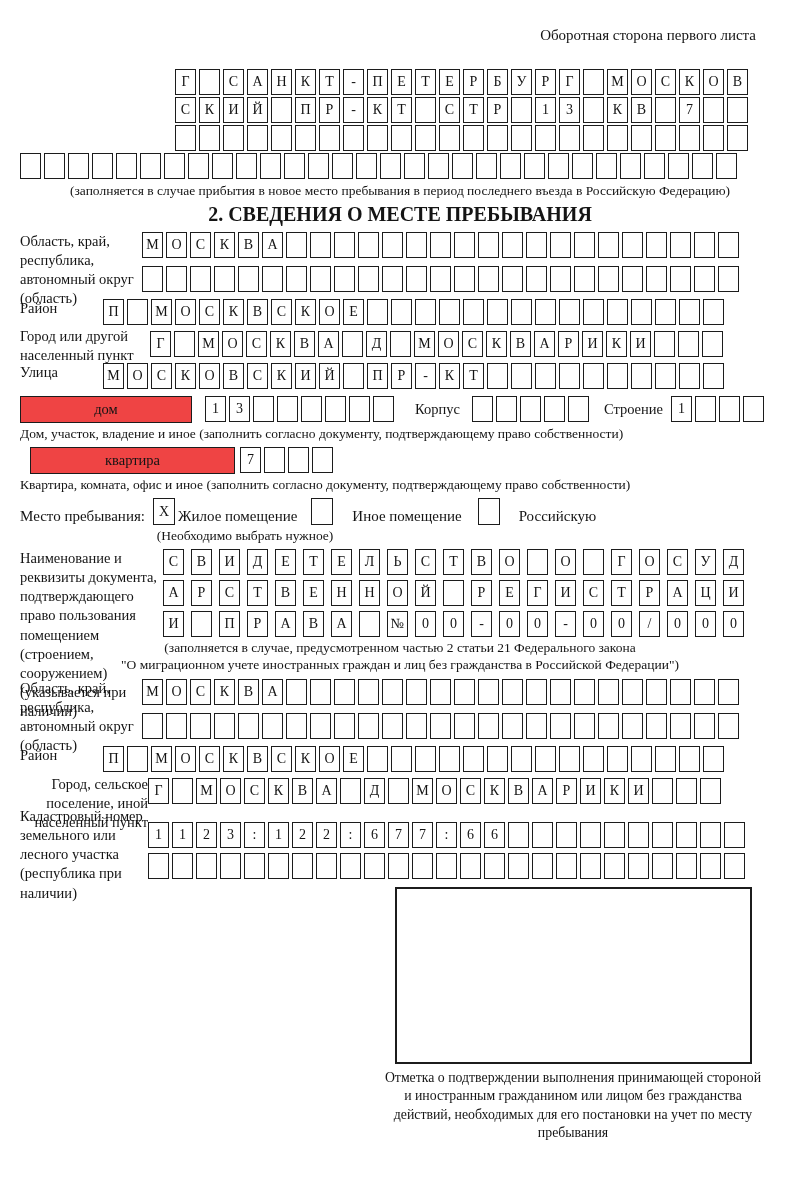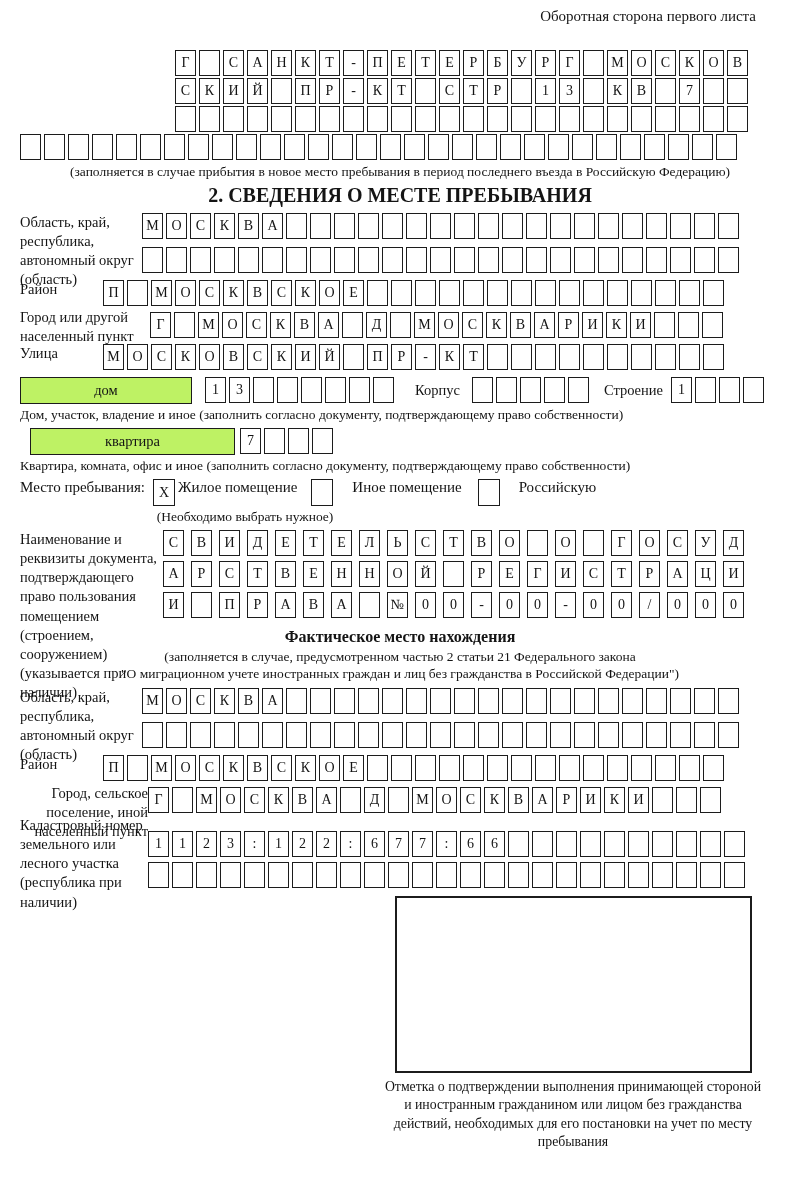--- a/index.html
+++ b/index.html
@@ -1,20 +1,20 @@
 <!DOCTYPE html>
 <html><head>
 <meta charset="utf-8">
 <style>
   html,body{margin:0;padding:0;background:#fff;}
   .page{
     position:relative;
     width:800px;height:1180px;
     box-sizing:border-box;
-    padding:8px 20px 0 20px;
+    padding:27px 20px 0 20px;
     background:#fff;
     color:#141414;
     font-family:"Liberation Serif","DejaVu Serif",serif;
     overflow:hidden;
   }
   .corner{text-align:right;font-size:15px;margin-right:24px;}
   .caption{font-size:13.5px;text-align:center;}
   .sec-title{font-size:20px;font-weight:bold;text-align:center;margin-top:4px;}
   .frow{position:relative;}
   .flabel{position:absolute;left:0;top:0;width:128px;font-size:14.5px;line-height:1.32;}
@@ -32,25 +32,25 @@
   .gap-wide .cell{margin-right:7px;}
   .off155{margin-left:155px;}
   .off143{margin-left:143px;}
   .off130{margin-left:130px;}
   .off128{margin-left:128px;}
   .off122{margin-left:122px;}
   .off83{margin-left:83px;}
   .widebox{
     box-sizing:border-box;border:1.5px solid #1c1c1c;height:27px;
     display:flex;align-items:center;justify-content:center;
-    font-size:14.5px;flex:0 0 auto;background:#bef264;
+    font-size:14.5px;flex:0 0 auto;background:#ef4444;
   }
   .inline-label{font-size:14.5px;line-height:27px;white-space:nowrap;flex:0 0 auto;}
   .hrow{display:flex;align-items:flex-start;}
-  .stay-row{display:flex;align-items:flex-start;font-size:15px;}
+  .stay-row{display:flex;align-items:flex-end;font-size:15px;}
   .checkcell{width:22px;height:27px;}
   .stay-caption{margin-left:40px;width:370px;text-align:center;font-size:13.5px;margin-top:3px;}
   .subtitle{font-size:16px;font-weight:bold;text-align:center;}
   .stamp-wrap{margin-left:375px;width:357px;}
   .stamp-box{box-sizing:border-box;width:357px;height:177px;border:2px solid #1c1c1c;background:#fff;}
   .stamp-caption{width:382px;margin-left:-13px;margin-top:5px;text-align:center;font-size:13.8px;line-height:1.33;}
 </style>
 </head>
 <body>
 
@@ -450,21 +450,20 @@
           <span class="cell">0</span>
           <span class="cell">0</span>
           <span class="cell">/</span>
           <span class="cell">0</span>
           <span class="cell">0</span>
           <span class="cell">0</span>
         </div>
     </div>
   </div>
 
-  <div class="subtitle" style="margin-top:10px;">Фактическое место нахождения</div>
   <div class="caption" style="margin-top:3px;">(заполняется в случае, предусмотренном частью 2 статьи 21 Федерального закона</div>
   <div class="caption" style="margin-top:1px;">"О миграционном учете иностранных граждан и лиц без гражданства в Российской Федерации")</div>
 
   <div class="frow" style="margin-top:6px;">
     <div class="flabel">Область, край, республика, автономный округ (область)</div>
     <div class="rows">
       <div class="cellrow off122">
           <span class="cell">М</span>
           <span class="cell">О</span>
           <span class="cell">С</span>

